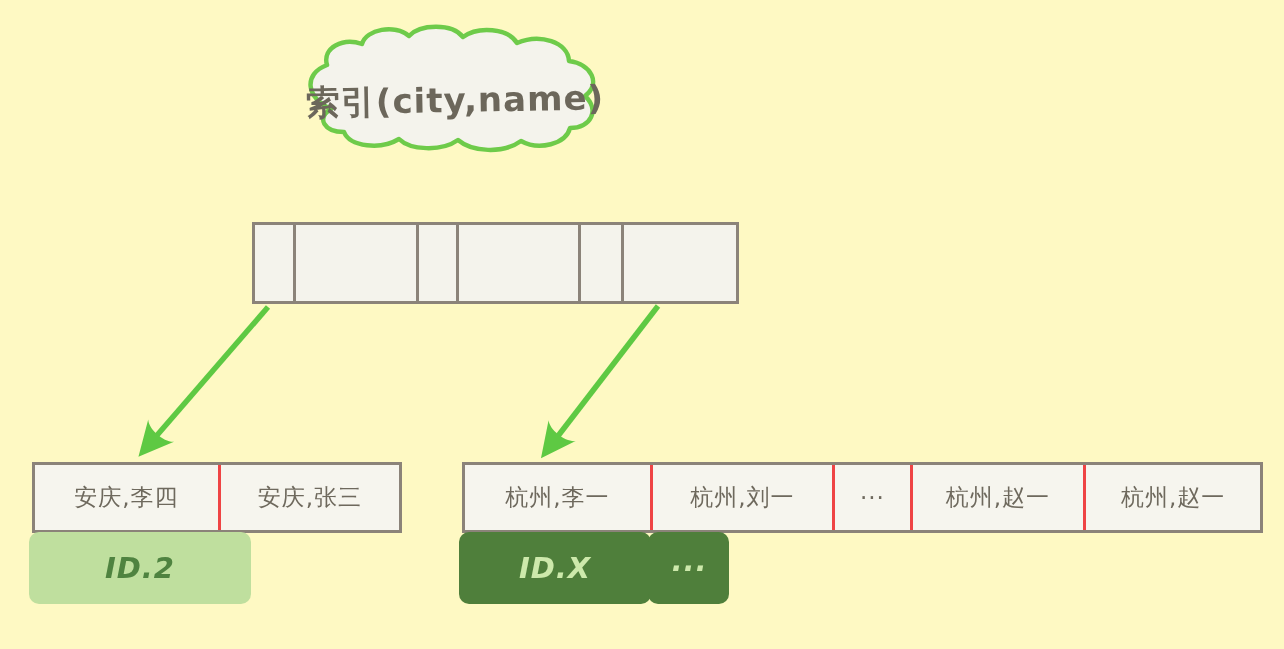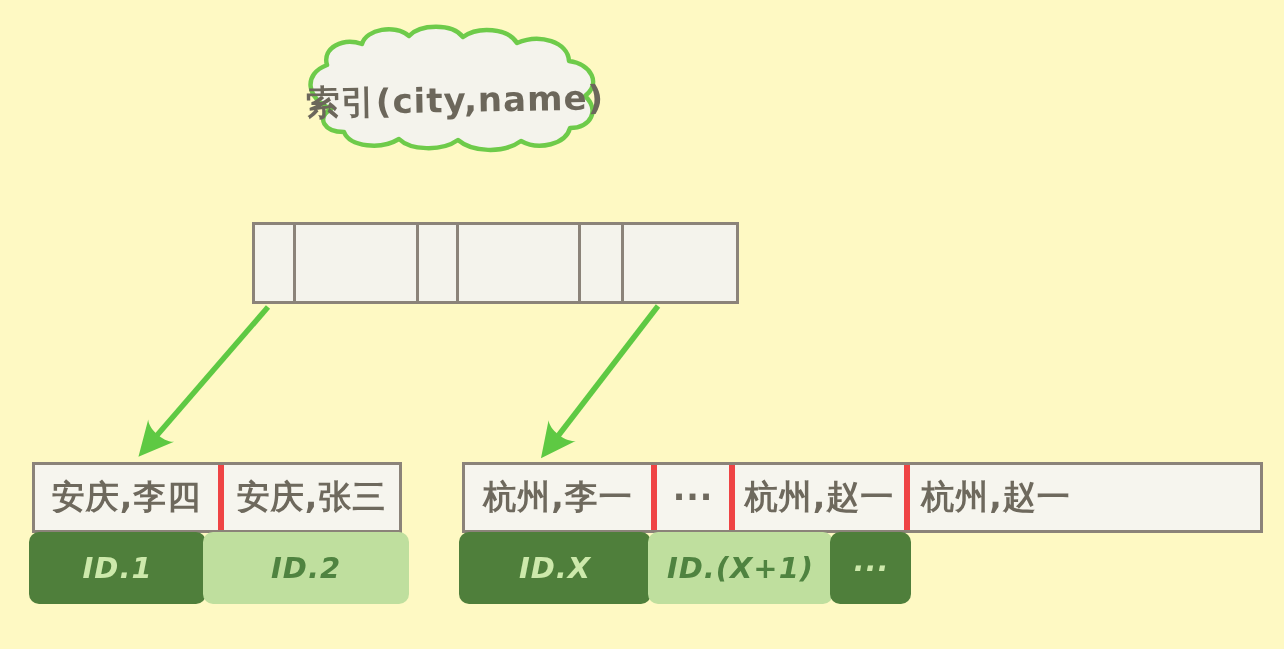--- a/index.html
+++ b/index.html
@@ -42,24 +42,24 @@
     position:absolute;
     height:71px;
     border:3px solid #8b8379;
     box-sizing:border-box;
     display:flex;
     background:#f6f5ee;
   }
   .key-cell{
     box-sizing:border-box;height:100%;
     display:flex;align-items:center;justify-content:center;
-    font-size:33px;font-weight:700;color:#6e695d;
+    font-size:23px;font-weight:400;color:#6e695d;
     letter-spacing:1px;white-space:nowrap;overflow:hidden;
   }
-  .key-cell + .key-cell{border-left:6px solid #ef4444;}
+  .key-cell + .key-cell{border-left:3px solid #ef4444;}
   
   .id-row{
     position:absolute;
     height:72px;
     display:flex;
   }
   .id-cell{
     box-sizing:border-box;height:100%;
     display:flex;align-items:center;justify-content:center;
     font-size:29px;font-weight:700;font-style:italic;
@@ -112,30 +112,29 @@
     <div class="node-cell" style="width:43px"></div>
     <div class="node-cell" style="width:115px"></div>
   </div>
 
   <div class="key-row" style="left:32px;top:462px;width:370px;">
     <div class="key-cell" style="width:186px">安庆,李四</div>
     <div class="key-cell" style="width:184px">安庆,张三</div>
   </div>
 
   <div class="id-row" style="left:29px;top:532px;width:380px;">
-    <div class="id-cell dark" style="width:191px">ID.1</div>
     <div class="id-cell light" style="width:222px">ID.2</div>
   </div>
 
   <div class="key-row" style="left:462px;top:462px;width:801px;align-items:flex-end;">
     <div class="key-cell" style="width:186px">杭州,李一</div>
+    <div class="key-cell" style="width:184px">杭州,刘一</div>
     <div class="key-cell" style="width:78px">···</div>
     <div class="key-cell" style="width:175px">杭州,赵一</div>
     <div class="key-cell" style="width:178px">杭州,赵一</div>
   </div>
 
   <div class="id-row" style="left:459px;top:532px;width:806px;">
     <div class="id-cell dark" style="width:192px">ID.X</div>
-    <div class="id-cell light" style="width:185px">ID.(X+1)</div>
     <div class="id-cell dark" style="width:81px">···</div>
   </div>
 
 </div>
 
 </body></html>

